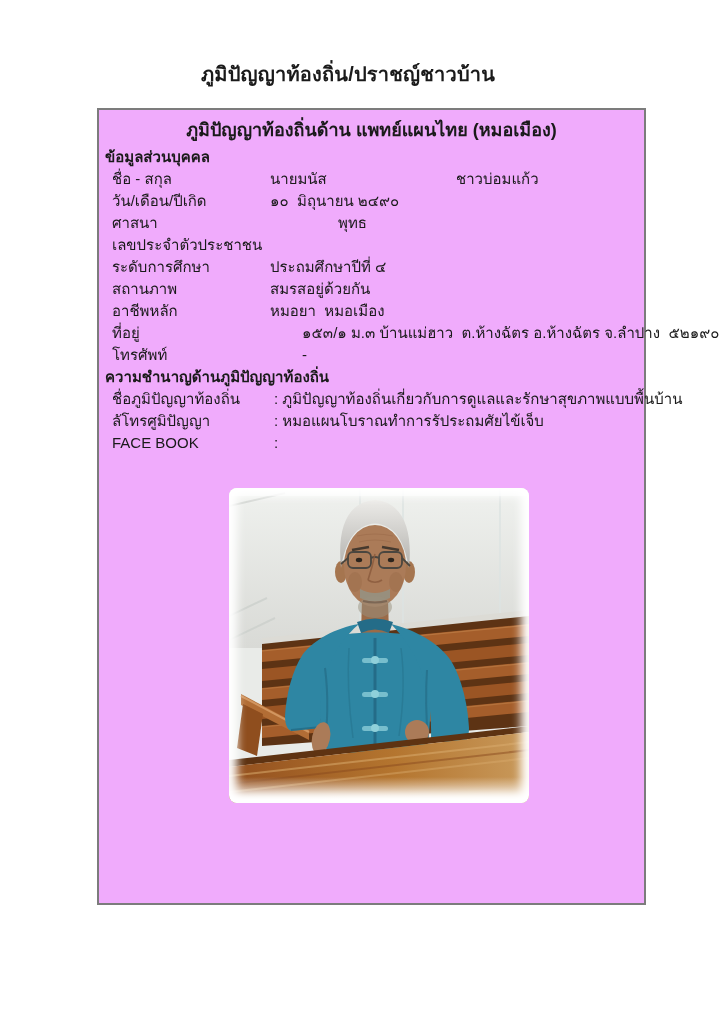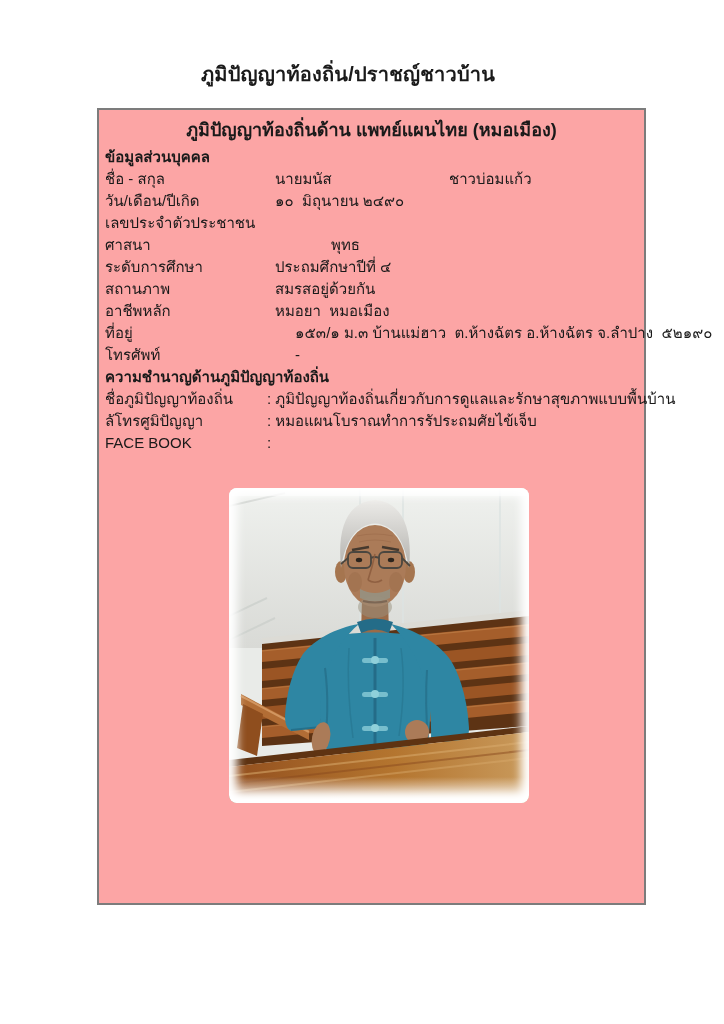--- a/index.html
+++ b/index.html
@@ -1,29 +1,29 @@
 <!DOCTYPE html>
 <html><head>
 <meta charset="utf-8">
 <style>
   html,body{margin:0;padding:0;background:#fff;}
   .page{position:relative;width:724px;height:1024px;background:#ffffff;overflow:hidden;
         font-family:"Liberation Sans",sans-serif;color:#1a1a1a;}
   .doc-title{position:absolute;top:58px;left:0;width:696px;text-align:center;
              font-size:20px;font-weight:bold;letter-spacing:.2px;}
   .card{position:absolute;left:97px;top:108px;width:545px;height:793px;
-        border:2px solid #7c7c7c;background:#fca5a5;}
+        border:2px solid #7c7c7c;background:#f0abfc;}
   .card-title{position:absolute;top:5px;left:0;width:100%;text-align:center;
               font-size:18px;font-weight:bold;}
   .card-body{position:absolute;top:36px;left:0;right:0;}
   .sec-heading{height:22px;line-height:22px;padding-left:6px;font-size:15px;font-weight:bold;white-space:nowrap;}
-  .info-row{position:relative;height:22px;font-size:15px;white-space:nowrap;}
+  .info-row{position:relative;height:22px;font-size:15px;white-space:nowrap;margin-left:7px;}
   .info-row .lbl{position:absolute;left:6px;top:0;line-height:22px;}
   .info-row .val{position:absolute;top:0;line-height:22px;}
-  .v1{left:176px;}
+  .v1{left:164px;}
   .v1.tab2{left:232px;}
   .v1.tab3{left:196px;text-align:right;}
   .v1.texp{left:168px;}
   .v2{left:350px;}
   .photo{position:absolute;left:130px;top:378px;width:300px;height:315px;
          border-radius:8px;overflow:hidden;}
   .photo svg{display:block;}
   .photo-fade{position:absolute;inset:0;border-radius:8px;pointer-events:none;
               box-shadow:inset 0 0 10px 8px #ffffff;}
   .photo-fade-bottom{position:absolute;left:0;right:0;bottom:0;height:26px;pointer-events:none;
@@ -46,26 +46,26 @@
       <div class="info-row">
         <span class="lbl">ชื่อ - สกุล</span>
         <span class="val v1">นายมนัส</span>
         <span class="val v2">ชาวบ่อมแก้ว</span>
       </div>
       <div class="info-row">
         <span class="lbl">วัน/เดือน/ปีเกิด</span>
         <span class="val v1">๑๐&nbsp; มิถุนายน ๒๔๙๐</span>
       </div>
       <div class="info-row">
+        <span class="lbl">ศาสนา</span>
+        <span class="val v1 tab2">พุทธ</span>
+      </div>
+      <div class="info-row">
         <span class="lbl">เลขประจำตัวประชาชน</span>
         <span class="val v1"></span>
-      </div>
-      <div class="info-row">
-        <span class="lbl">ศาสนา</span>
-        <span class="val v1 tab2">พุทธ</span>
       </div>
       <div class="info-row">
         <span class="lbl">ระดับการศึกษา</span>
         <span class="val v1">ประถมศึกษาปีที่ ๔</span>
       </div>
       <div class="info-row">
         <span class="lbl">สถานภาพ</span>
         <span class="val v1">สมรสอยู่ด้วยกัน</span>
       </div>
       <div class="info-row">

